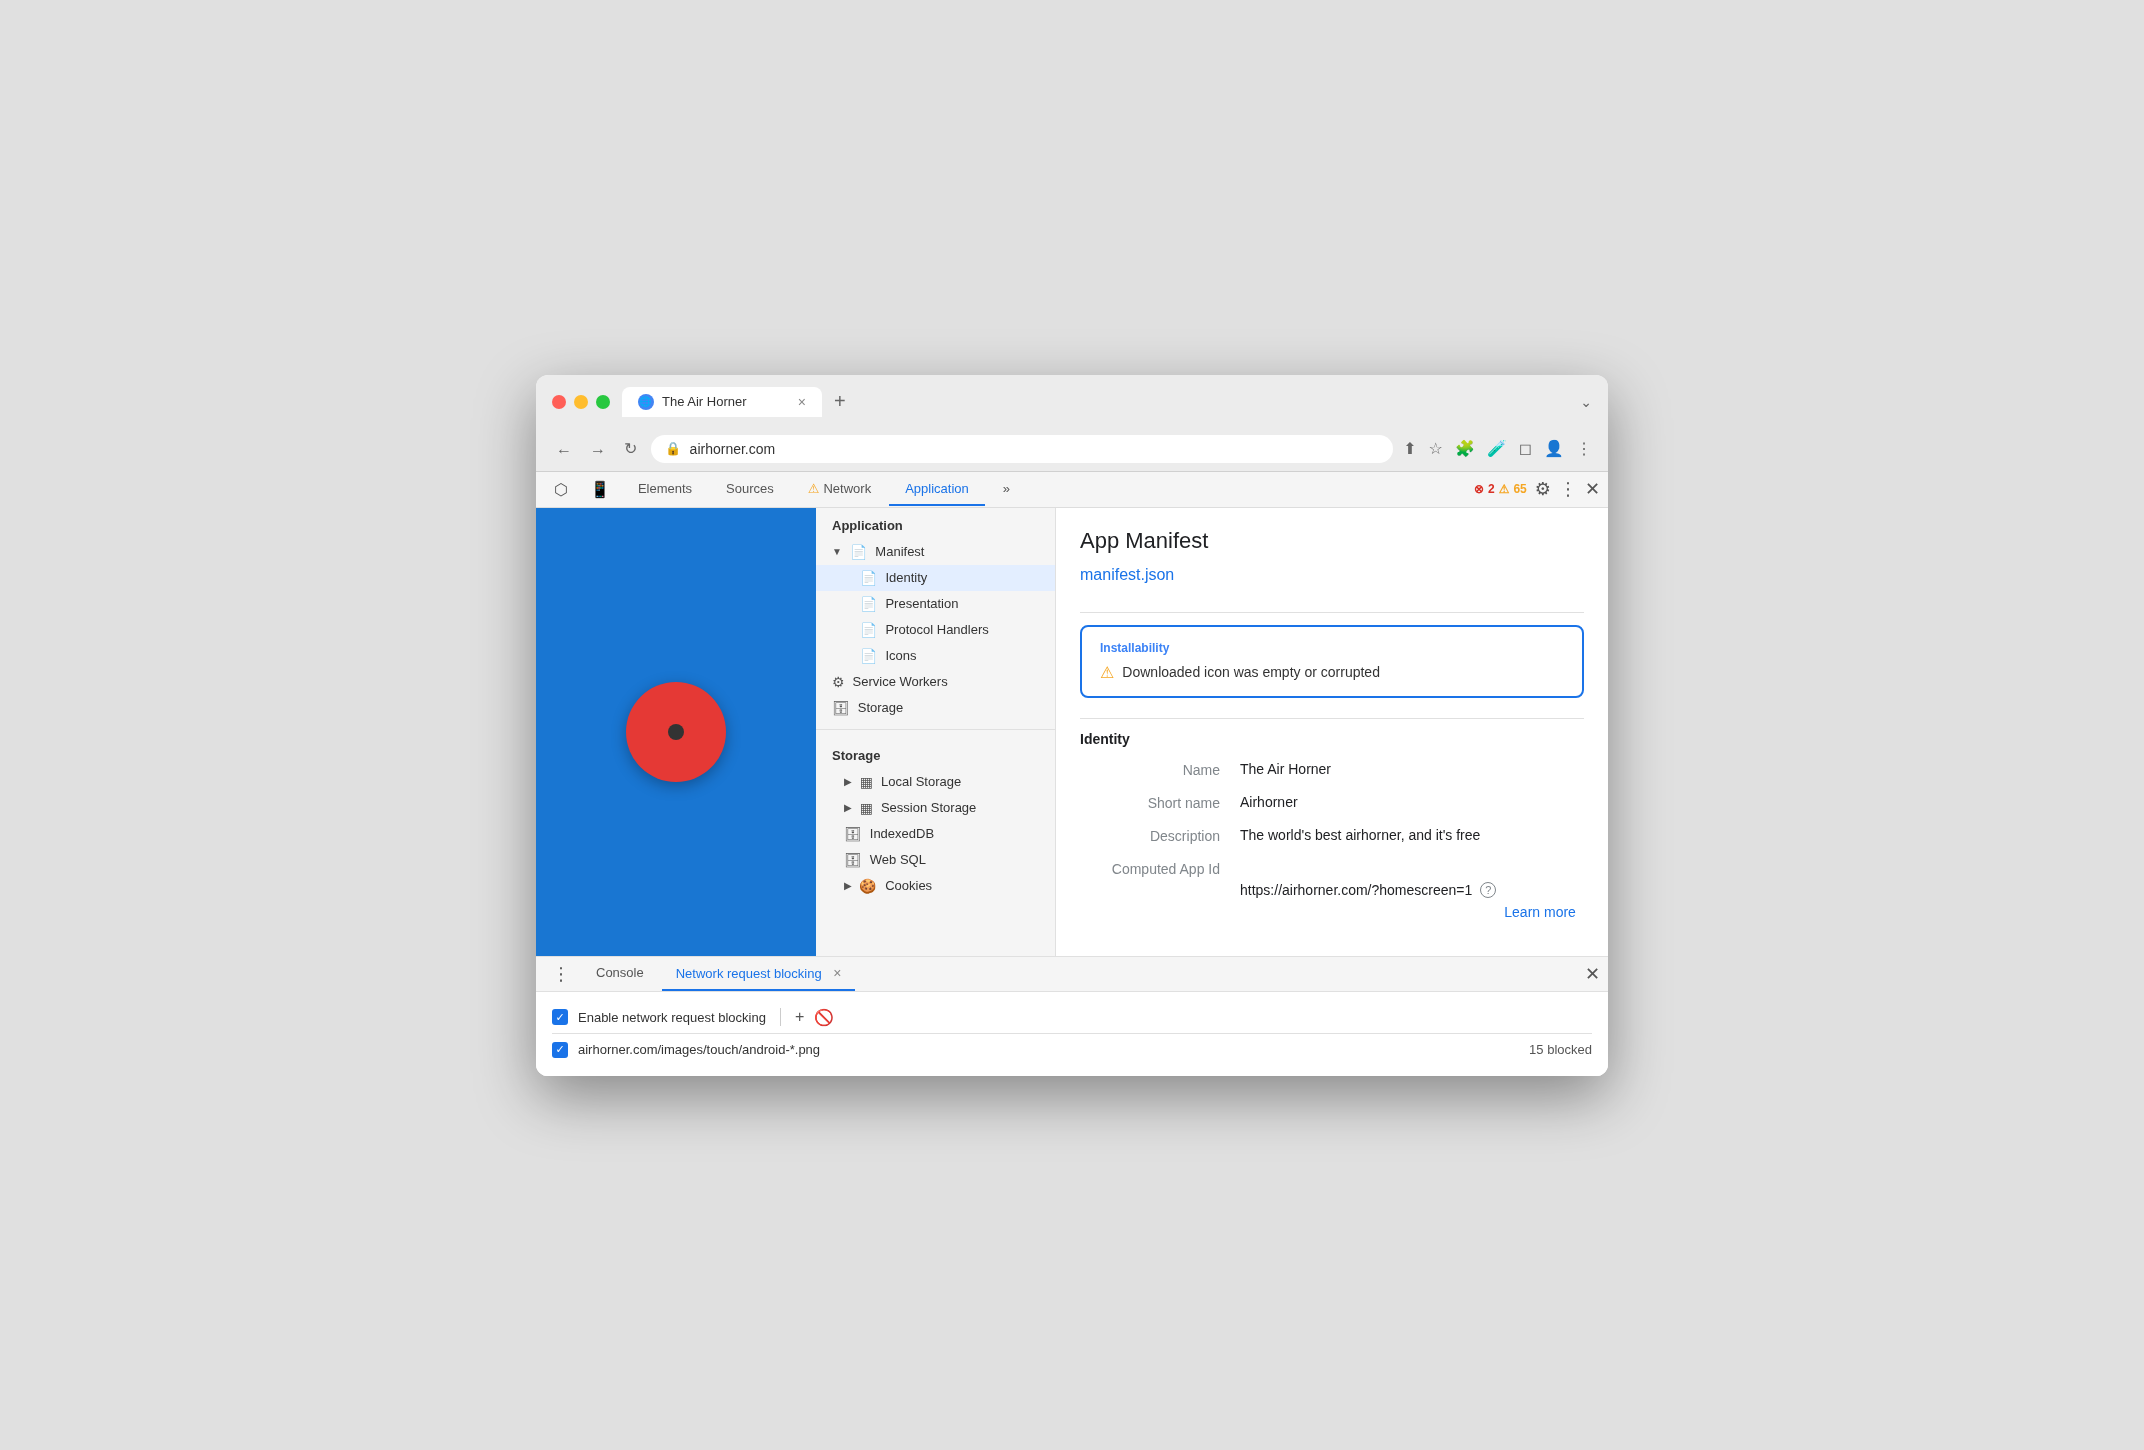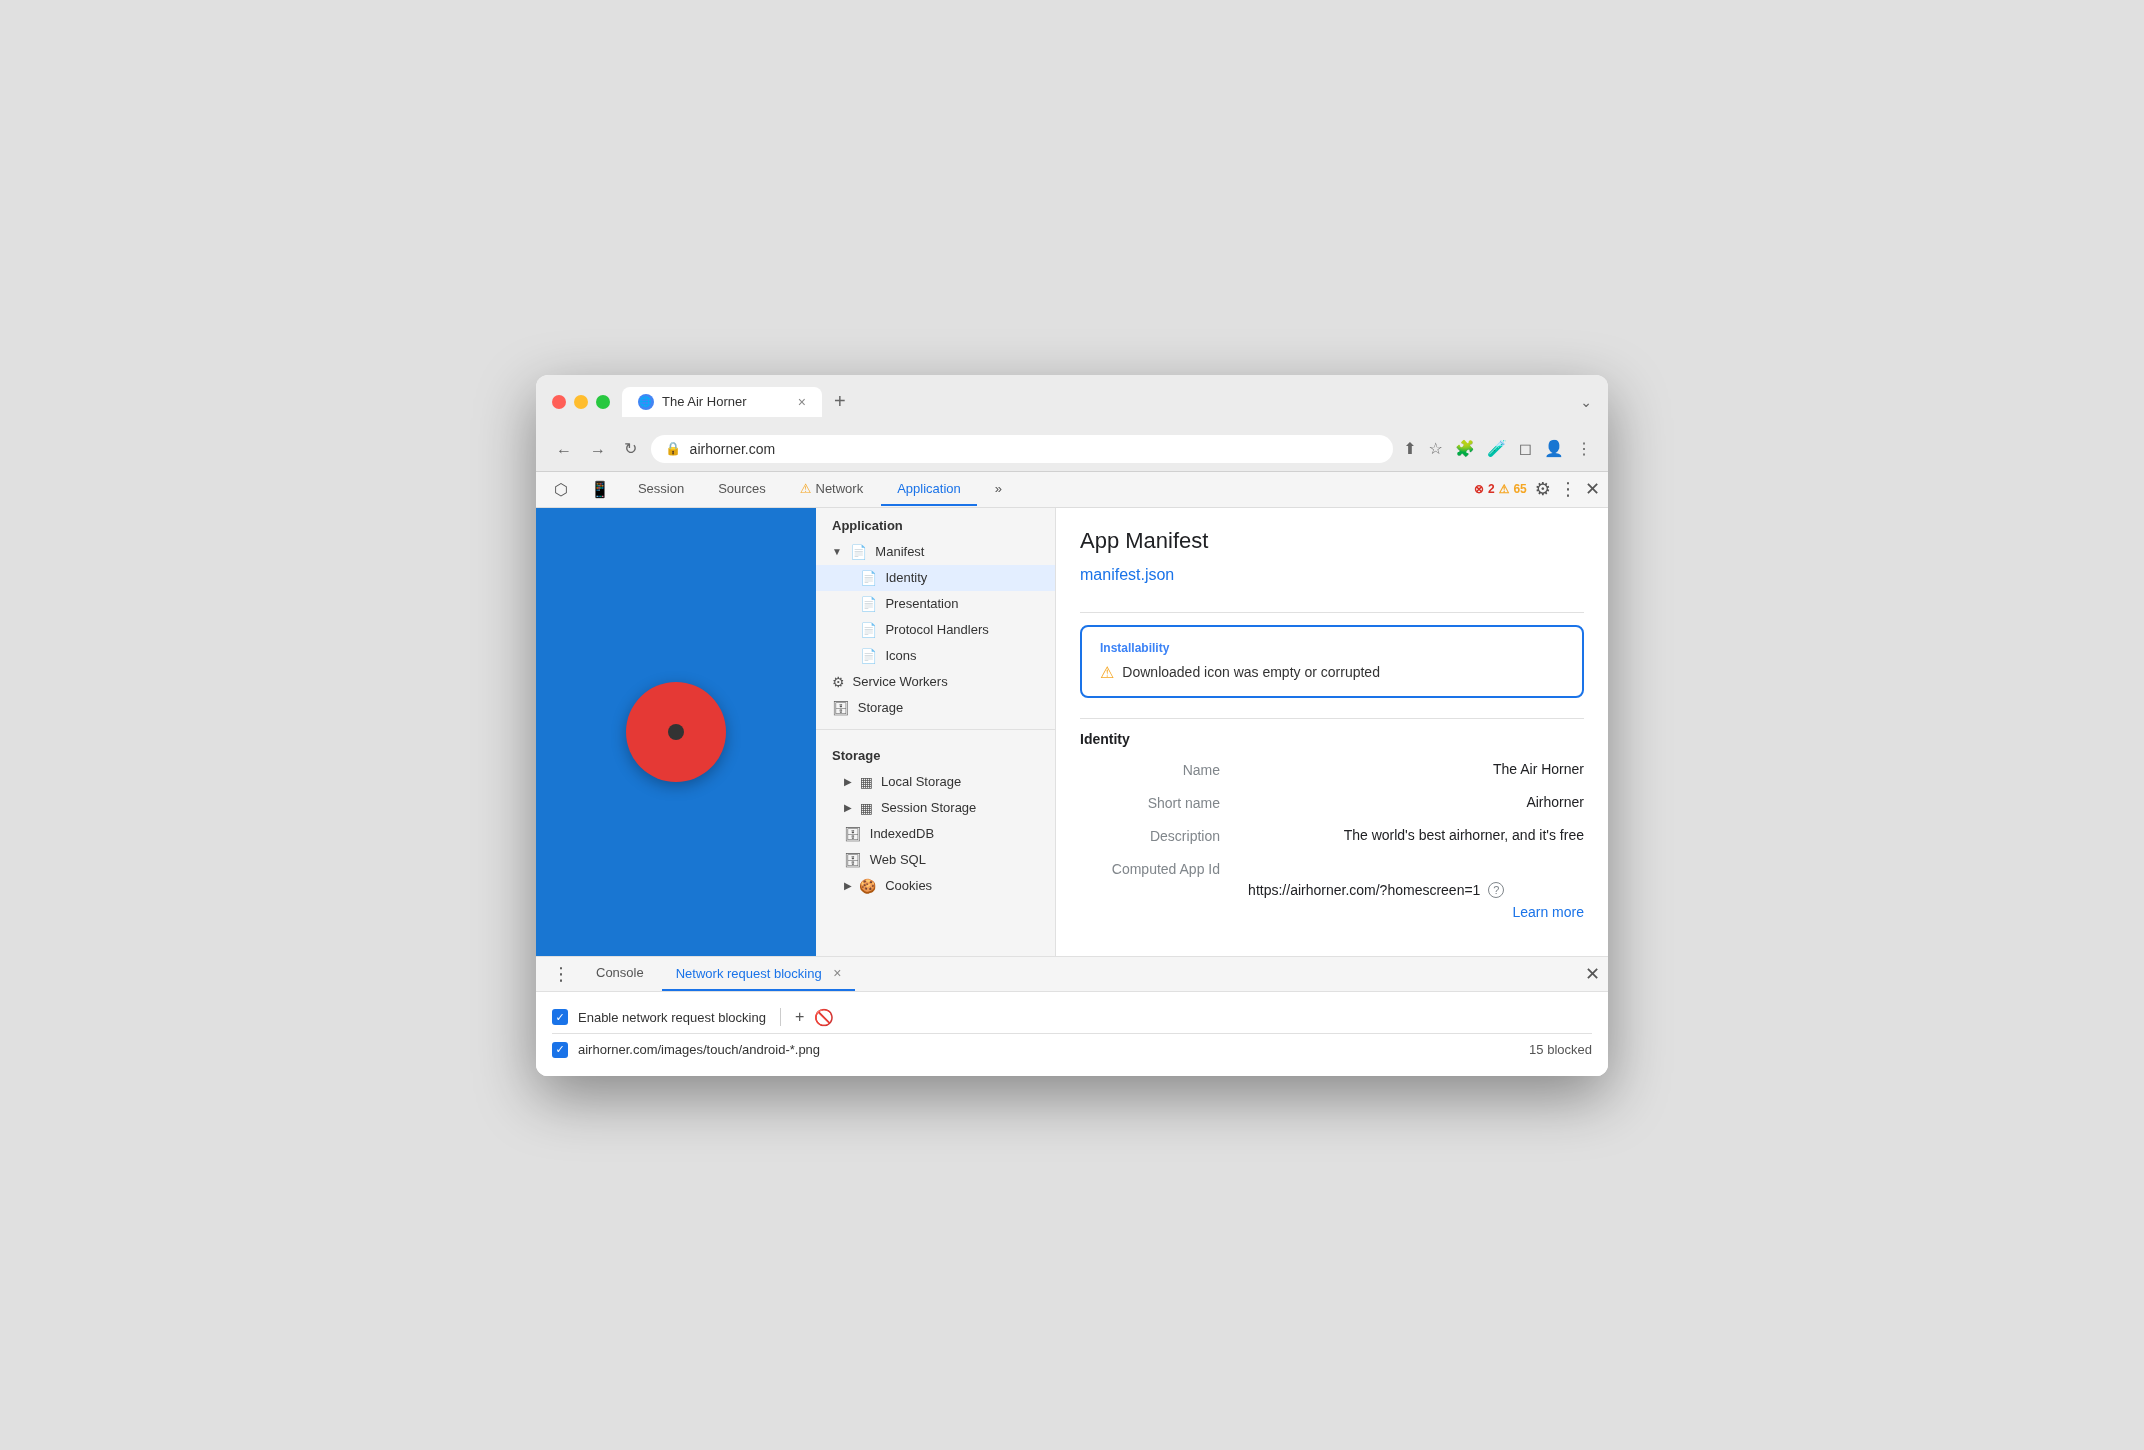--- a/index.html
+++ b/index.html
@@ -246,21 +246,20 @@
       color: #202124;
       margin-bottom: 14px;
     }
     .info-table {
       width: 100%;
     }
     .info-row {
       display: flex;
       align-items: flex-start;
       margin-bottom: 16px;
-      justify-content: space-between;
     }
     .info-label {
       width: 160px;
       min-width: 160px;
       text-align: right;
       color: #80868b;
       font-size: 14px;
       padding-right: 20px;
       padding-top: 1px;
     }
@@ -424,21 +423,21 @@
       <span>👤</span>
       <span>⋮</span>
     </div>
   </div>
 
   <div class="devtools">
 
     <div class="devtools-tabs">
       <span style="padding: 8px 10px; font-size:16px; color:#555;">⬡</span>
       <span style="padding: 8px 10px; font-size:16px; color:#555;">📱</span>
-      <span class="dt-tab">Session</span>
+      <span class="dt-tab">Elements</span>
       <span class="dt-tab">Sources</span>
       <span class="dt-tab warning">
         <span class="warn-icon">⚠</span>
         <span>Network</span>
       </span>
       <span class="dt-tab active">Application</span>
       <span class="dt-tab">»</span>
       <div class="dt-actions">
         <span class="error-badge">
           <span class="badge-red">⊗</span>

